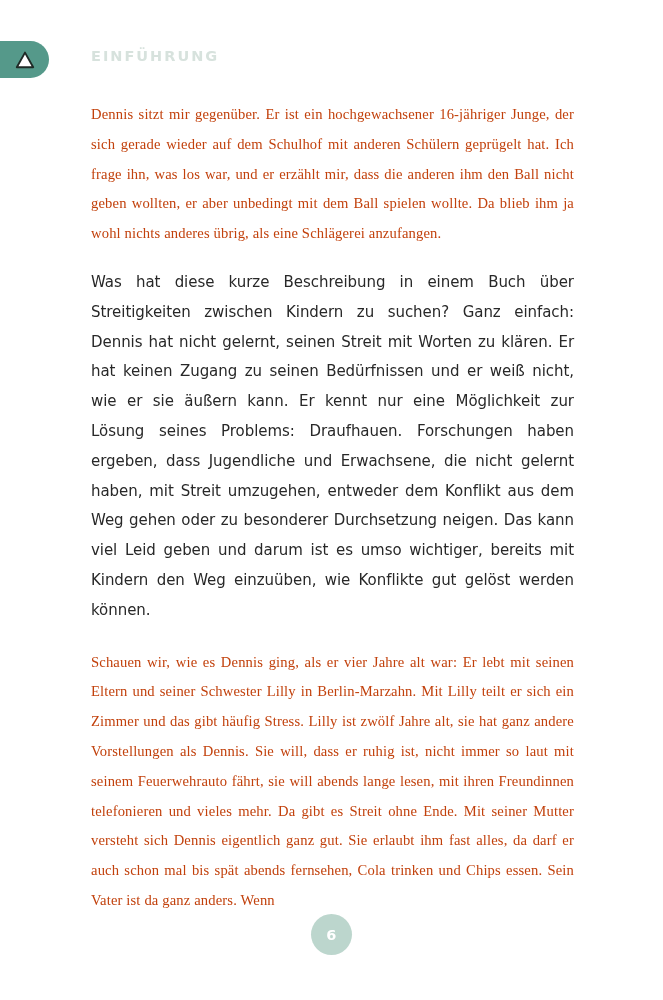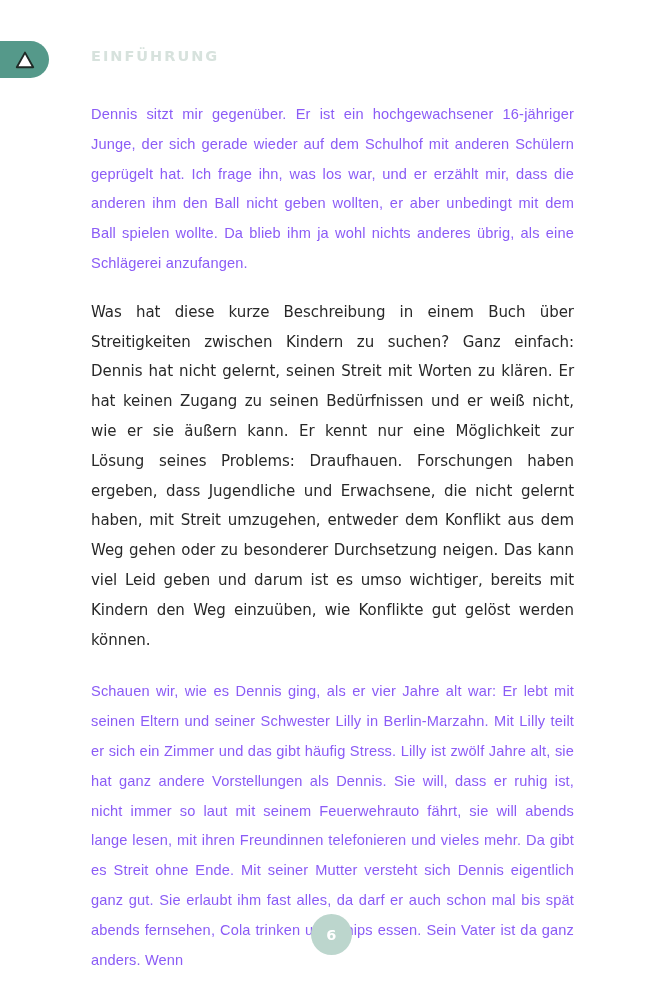--- a/index.html
+++ b/index.html
@@ -63,24 +63,24 @@
   p.para {
     margin: 0;
     text-align: justify;
     text-justify: inter-word;
     -webkit-hyphens: none;
     hyphens: none;
   }
 
   
   p.story {
-    font-family: Liberation Sans, sans-serif;
+    font-family: Liberation Serif, serif;
     font-size: 14.6px;
     line-height: 29.8px;
-    color: #8b5cf6;
+    color: #c2410c;
     letter-spacing: 0.15px;
     font-weight: 400;
   }
 
   
   p.body-text {
     font-family: "DejaVu Sans", sans-serif;
     font-size: 15px;
     line-height: 29.8px;
     color: #282828;

